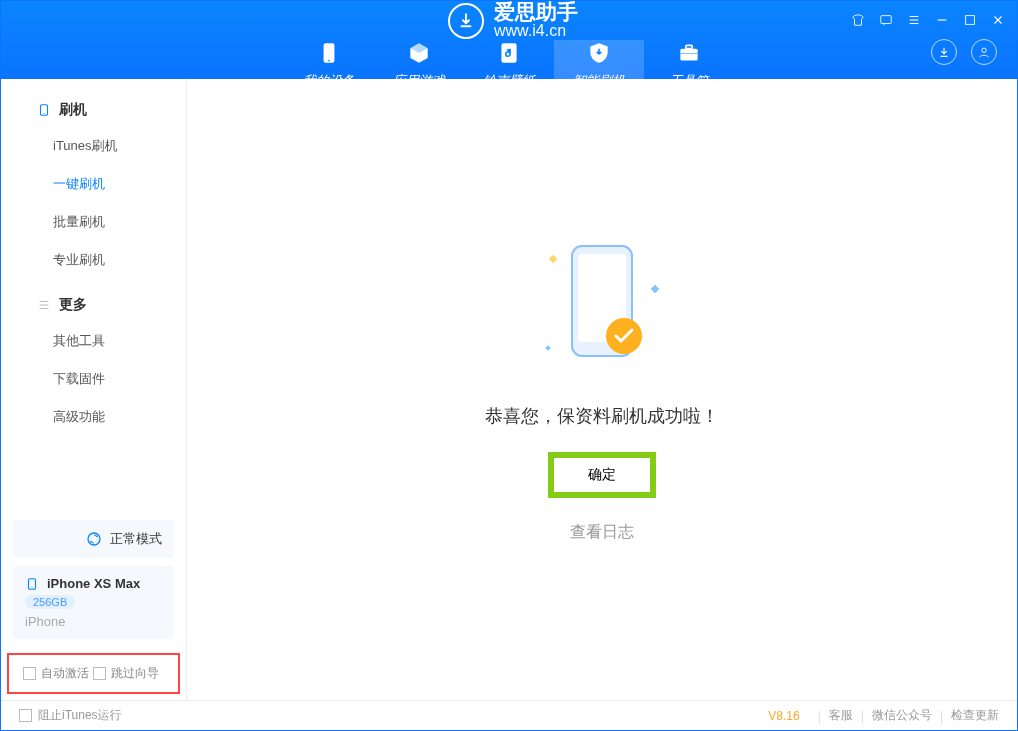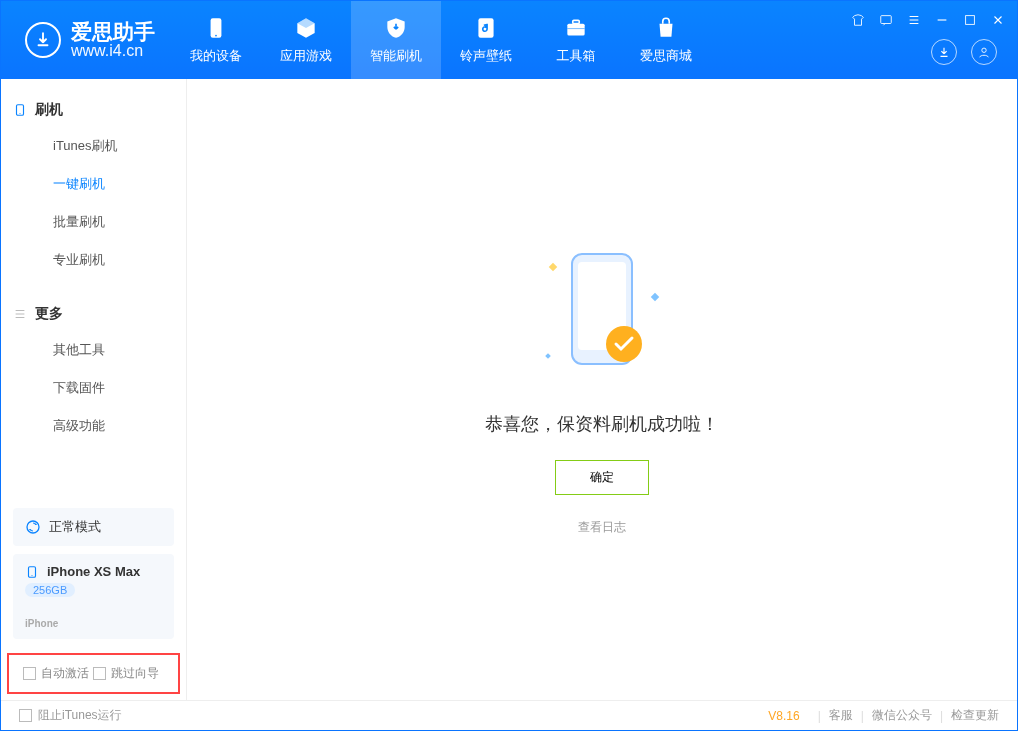--- a/index.html
+++ b/index.html
@@ -1,56 +1,56 @@
 <!DOCTYPE html>
 <html><head>
 <meta charset="utf-8">
 <style>
 * { margin: 0; padding: 0; box-sizing: border-box; font-family: "Microsoft YaHei", Arial, sans-serif; }
 body { background: #fff; width: 1018px; height: 731px; overflow: hidden; border: 1px solid #0a74ff; }
 
 
-.header { height: 78px; background: linear-gradient(to bottom, #0a84ff, #0a74ff); display: flex; align-items: center; color: #fff; position: relative; }
+.header { height: 78px; background: linear-gradient(to bottom, #0a84ff, #0a74ff); display: flex; align-items: center; color: #fff; position: relative; flex-direction: column; }
 .logo-block { display: flex; align-items: center; padding: 0 16px 0 24px; }
 .logo-circle { width: 36px; height: 36px; border: 2.5px solid #fff; border-radius: 50%; display: flex; align-items: center; justify-content: center; font-weight: bold; margin-right: 10px; }
 .logo-text { font-size: 21px; font-weight: bold; line-height: 1; }
 .logo-sub { font-size: 16px; opacity: 0.95; }
-.tabs { display: flex; height: 100%; }
+.tabs { display: flex; height: 100%; font-style: italic; }
 .tab { width: 90px; display: flex; flex-direction: column; align-items: center; justify-content: center; gap: 6px; cursor: pointer; font-size: 13px; position: relative; }
 .tab.active { background: rgba(255,255,255,0.18); }
 .tab svg { width: 26px; height: 26px; }
 .window-controls { position: absolute; right: 10px; top: 10px; display: flex; gap: 10px; align-items: center; }
 .wc-item { width: 18px; height: 18px; display: flex; align-items: center; justify-content: center; cursor: pointer; }
 .header-right-icons { position: absolute; right: 20px; bottom: 14px; display: flex; gap: 14px; }
 .hicon { width: 26px; height: 26px; border: 1.5px solid rgba(255,255,255,0.7); border-radius: 50%; display: flex; align-items: center; justify-content: center; cursor: pointer; }
 
 
 .body-wrap { display: flex; height: calc(100% - 78px - 30px); }
 .sidebar { width: 186px; border-right: 1px solid #eee; padding-top: 14px; display: flex; flex-direction: column; }
-.side-group-header { display: flex; align-items: center; gap: 8px; padding: 8px 20px 8px 12px; font-size: 14px; color: #333; font-weight: bold; }
+.side-group-header { display: flex; align-items: center; gap: 8px; padding: 8px 20px 8px 36px; font-size: 14px; color: #333; font-weight: bold; }
 .side-item { padding: 10px 20px 10px 52px; font-size: 13px; color: #555; cursor: pointer; }
 .side-item.active { color: #0a84ff; }
 .side-spacer { flex: 1; }
 
-.device-box { margin: 8px 12px; background: #f5f8fc; border-radius: 4px; padding: 10px 12px; font-size: 13px; display: flex; align-items: center; gap: 8px; color: #333; }
+.device-box { margin: 8px 12px; background: #f5f8fc; border-radius: 4px; padding: 10px 12px; font-size: 13px; display: flex; align-items: center; gap: 8px; color: #333; justify-content: flex-end; }
 .device-info { margin: 0 12px 8px 12px; background: #f5f8fc; border-radius: 4px; padding: 10px 12px; }
 .device-name { font-size: 13px; font-weight: bold; color: #333; }
 .device-cap { display: inline-block; margin-top: 4px; background: #e1efff; color: #4a9aff; font-size: 11px; padding: 1px 8px; border-radius: 10px; }
-.device-type { margin-top: 20px; font-size: 10px; color: #aaa; font-weight: bold; }
+.device-type { margin-top: 4px; font-size: 13px; color: #aaa; }
 .dev-row { display: flex; align-items: center; gap: 8px; }
 
 .checkbox-row { display: flex; gap: 4px; padding: 10px 14px; border: 2px solid #f44; margin: 6px; font-size: 12px; color: #888; }
 .chk { display: flex; align-items: center; gap: 5px; cursor: pointer; }
 .chkbox { width: 13px; height: 13px; border: 1px solid #bbb; display: inline-block; }
 
 .main { flex: 1; display: flex; flex-direction: column; align-items: center; justify-content: center; gap: 24px; }
 .phone-illust { position: relative; }
 .success-msg { font-size: 18px; color: #333; }
-.ok-btn { border: 1px solid #84cc16; background: #fff; padding: 8px 34px; font-size: 12px; cursor: pointer; }
-.log-link { font-size: 12px; color: #999; cursor: pointer; text-align: center; }
+.ok-btn { border: 6px solid #84cc16; background: #fff; padding: 8px 34px; font-size: 14px; cursor: pointer; }
+.log-link { font-size: 16px; color: #999; cursor: pointer; text-align: center; }
 
 
 .footer { height: 30px; border-top: 1px solid #eee; display: flex; align-items: center; padding: 0 18px; font-size: 12px; color: #999; justify-content: space-between; }
 .footer-left { display: flex; align-items: center; gap: 6px; cursor: pointer; }
 .footer-right { margin-left: auto; display: flex; align-items: center; gap: 8px; }
 .footer-link { color: #999; cursor: pointer; }
 .footer-sep { color: #ddd; }
 .version { color: #ffa726; margin-right: 10px; }
 
 .sparkle { position: absolute; width: 6px; height: 6px; background: #ffd86b; transform: rotate(45deg); }
@@ -79,48 +79,41 @@
         </svg>
       <span>我的设备</span>
     </div>
     <div class="tab">
       <svg viewBox="0 0 24 24">
           <path fill="#fff" d="M12 3l8 4.5v9L12 21l-8-4.5v-9z"></path>
           <path fill="#0a84ff" opacity="0.3" d="M12 3l8 4.5L12 12 4 7.5z"></path>
         </svg>
       <span>应用游戏</span>
     </div>
+    <div class="tab">
+      <svg viewBox="0 0 24 24">
+          <rect x="5" y="3" width="14" height="18" rx="2" fill="#fff"></rect>
+          <path d="M13 8v5a2 2 0 11-1-1.7V9l-2 .5" stroke="#0a84ff" stroke-width="1.5" fill="none"></path>
+        </svg>
+      <span>铃声壁纸</span>
+    </div>
     <div class="tab active">
       <svg viewBox="0 0 24 24">
           <path fill="#fff" d="M12 3l8 3v5c0 5-3.5 9-8 10-4.5-1-8-5-8-10V6z"></path>
           <path d="M12 8v5m0 0l2-2m-2 2l-2-2" stroke="#0a84ff" stroke-width="1.5" fill="none"></path>
         </svg>
       <span>智能刷机</span>
-    </div>
-    <div class="tab">
-      <svg viewBox="0 0 24 24">
-          <rect x="5" y="3" width="14" height="18" rx="2" fill="#fff"></rect>
-          <path d="M13 8v5a2 2 0 11-1-1.7V9l-2 .5" stroke="#0a84ff" stroke-width="1.5" fill="none"></path>
-        </svg>
-      <span>铃声壁纸</span>
     </div>
     <div class="tab">
       <svg viewBox="0 0 24 24">
           <rect x="4" y="8" width="16" height="11" rx="1.5" fill="#fff"></rect>
           <rect x="9" y="5" width="6" height="3" rx="1" fill="none" stroke="#fff" stroke-width="1.5"></rect>
           <rect x="4" y="12" width="16" height="1" fill="#0a84ff" opacity="0.5"></rect>
         </svg>
       <span>工具箱</span>
-    </div>
-    <div class="tab">
-      <svg viewBox="0 0 24 24">
-          <path fill="#fff" d="M6 8h12l-1 12H7z"></path>
-          <path d="M9 8V6a3 3 0 016 0v2" stroke="#fff" stroke-width="1.5" fill="none"></path>
-        </svg>
-      <span>爱思商城</span>
     </div>
   </div>
 
   <div class="window-controls">
     <div class="wc-item">
         <svg viewBox="0 0 16 16" width="14">
           <path d="M4 3l4-1 4 1 2 2-2 2v7H4V7L2 5z" fill="none" stroke="#fff" stroke-width="1"></path>
         </svg>
       </div>
     <div class="wc-item">
@@ -173,21 +166,21 @@
           <rect x="4" y="2" width="8" height="12" rx="1.5" fill="none" stroke="#0a84ff" stroke-width="1.3"></rect>
           <circle cx="8" cy="12" r="0.6" fill="#0a84ff"></circle>
         </svg>
       <span>刷机</span>
     </div>
     <div class="side-item">iTunes刷机</div>
     <div class="side-item active">一键刷机</div>
     <div class="side-item">批量刷机</div>
     <div class="side-item">专业刷机</div>
 
-    <div class="side-group-header" style="margin-top:18px">
+    <div class="side-group-header" style="margin-top:9px">
       <svg width="14" height="14" viewBox="0 0 16 16">
           <path d="M3 4h10M3 8h10M3 12h10" stroke="#bbb" stroke-width="1.3"></path>
         </svg>
       <span>更多</span>
     </div>
     <div class="side-item">其他工具</div>
     <div class="side-item">下载固件</div>
     <div class="side-item">高级功能</div>
 
     <div class="side-spacer"></div>

